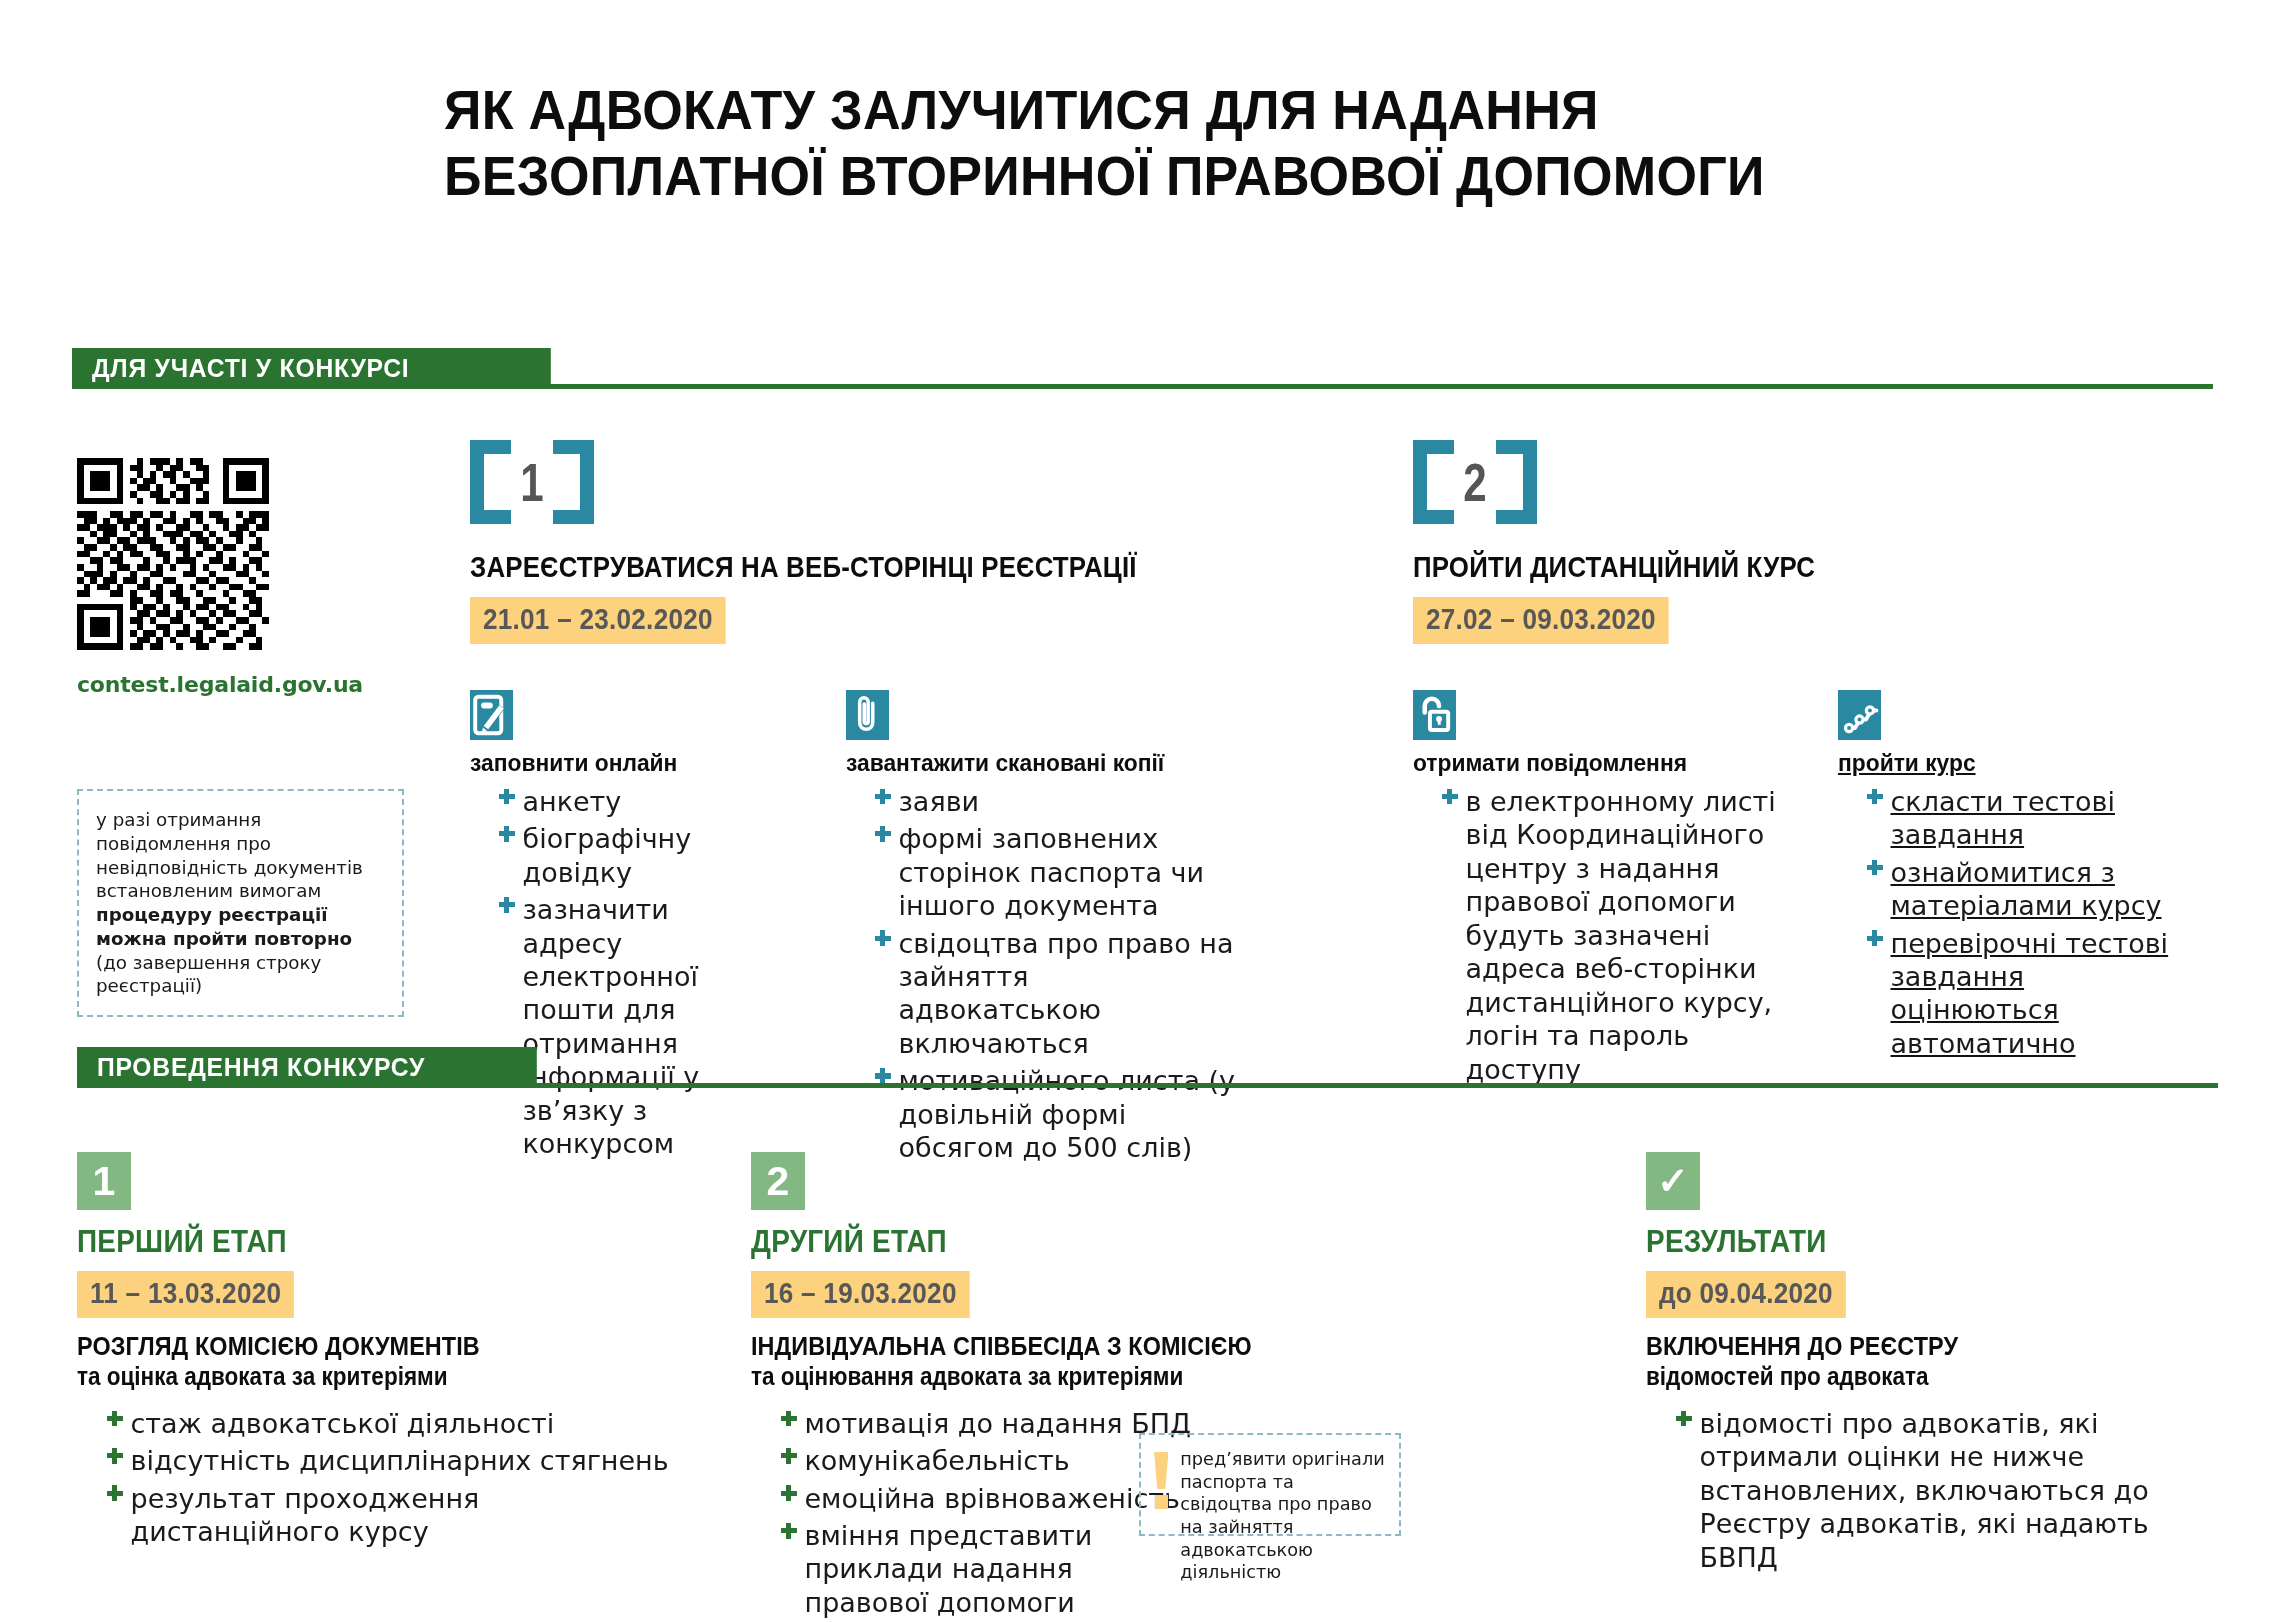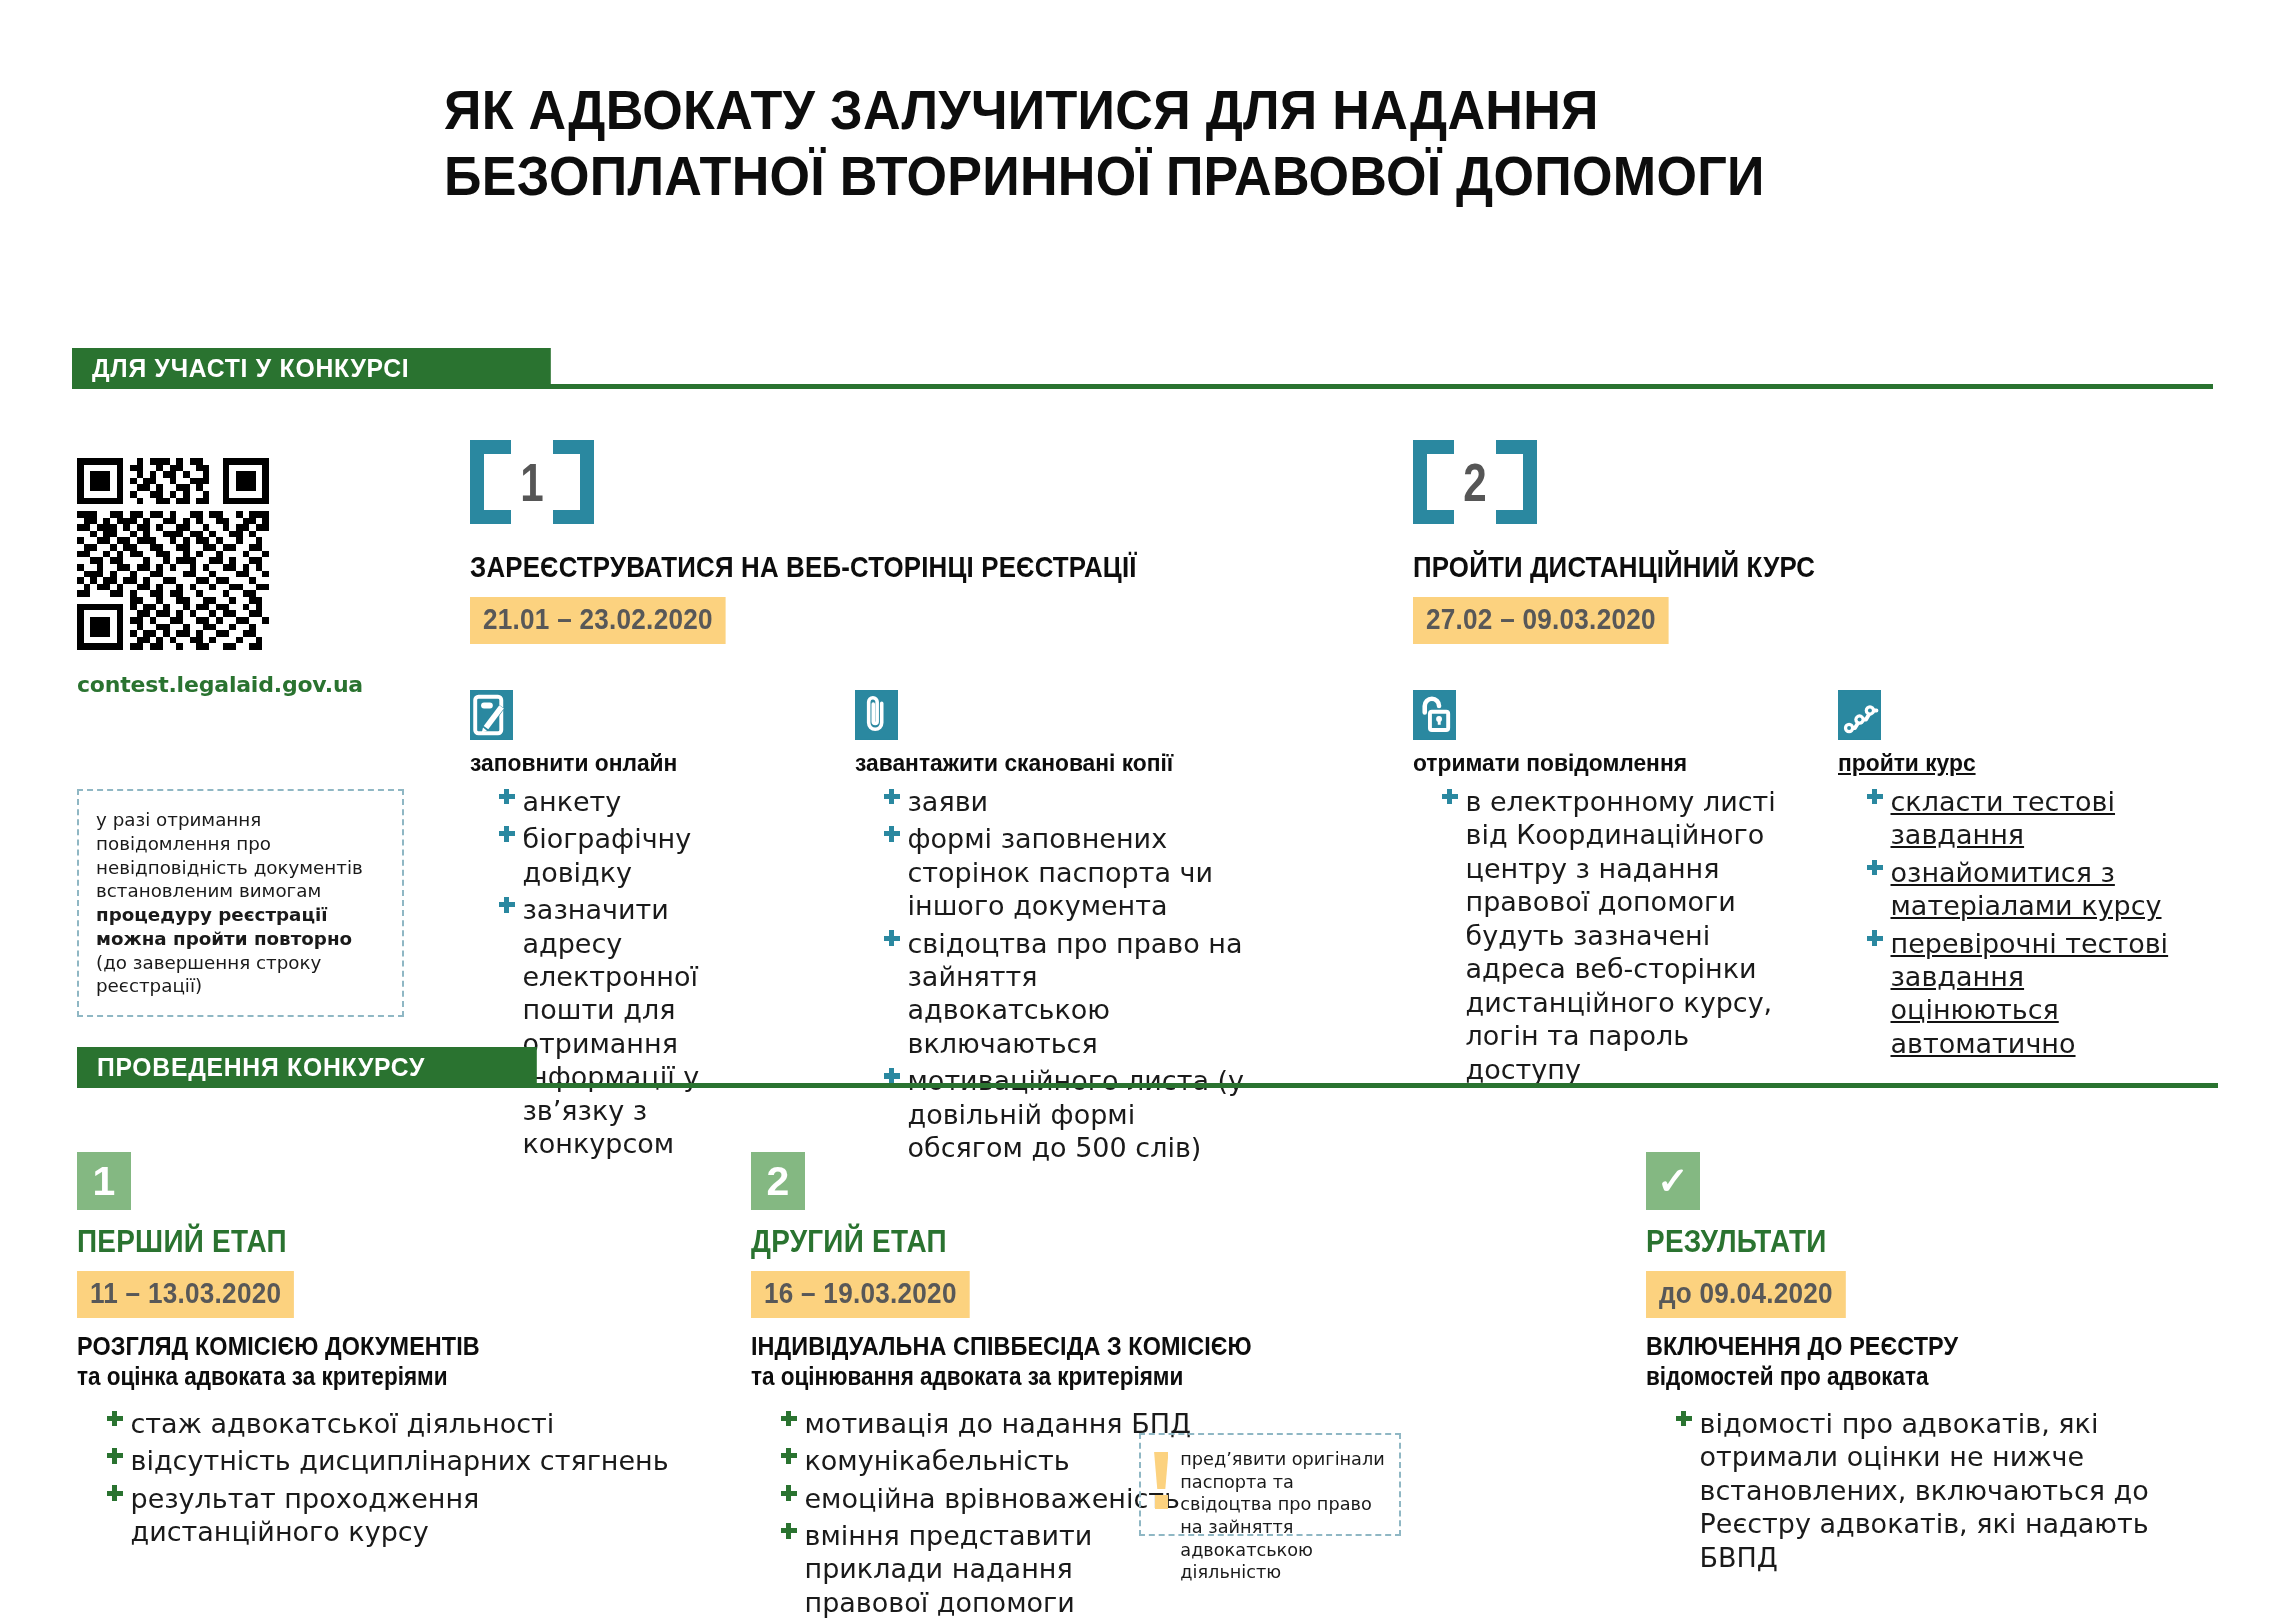--- a/index.html
+++ b/index.html
@@ -431,21 +431,21 @@
       <div class="b br-v"></div>
         <div class="b br-t"></div>
         <div class="b br-b"></div>
       <div class="num">1</div>
     </div>
     <div class="step-title" style="margin-top:26px;">ЗАРЕЄСТРУВАТИСЯ НА ВЕБ-СТОРІНЦІ РЕЄСТРАЦІЇ</div>
     <div style="margin-top:13px;">
       <span class="date-badge">21.01 – 23.02.2020</span>
     </div>
 
-    <div style="display:flex;gap:12px;margin-top:46px;">
+    <div style="display:flex;gap:3px;margin-top:46px;">
       <div style="width:373px;">
         <span class="tile">
           <svg width="43" height="50" viewBox="0 0 66 76">
             <rect width="66" height="76" fill="#2a88a0"></rect>
             <path d="M13 10 h30 a5 5 0 0 1 5 5 v46 a5 5 0 0 1 -5 5 h-30 a5 5 0 0 1 -5 -5 v-46 a5 5 0 0 1 5 -5 z" fill="none" stroke="#ffffff" stroke-width="6"></path>
             <rect x="17" y="19" width="18" height="9" rx="4.5" fill="#ffffff"></rect>
             <path d="M20 56 L44 22 L53 28 L29 61 Z" fill="#2a88a0"></path>
             <path d="M21 55 L45 23 L52 28 L28 60 Z" fill="#ffffff"></path>
             <path d="M20 57 l-2 8 l8 -3 z" fill="#ffffff"></path>
           </svg>

